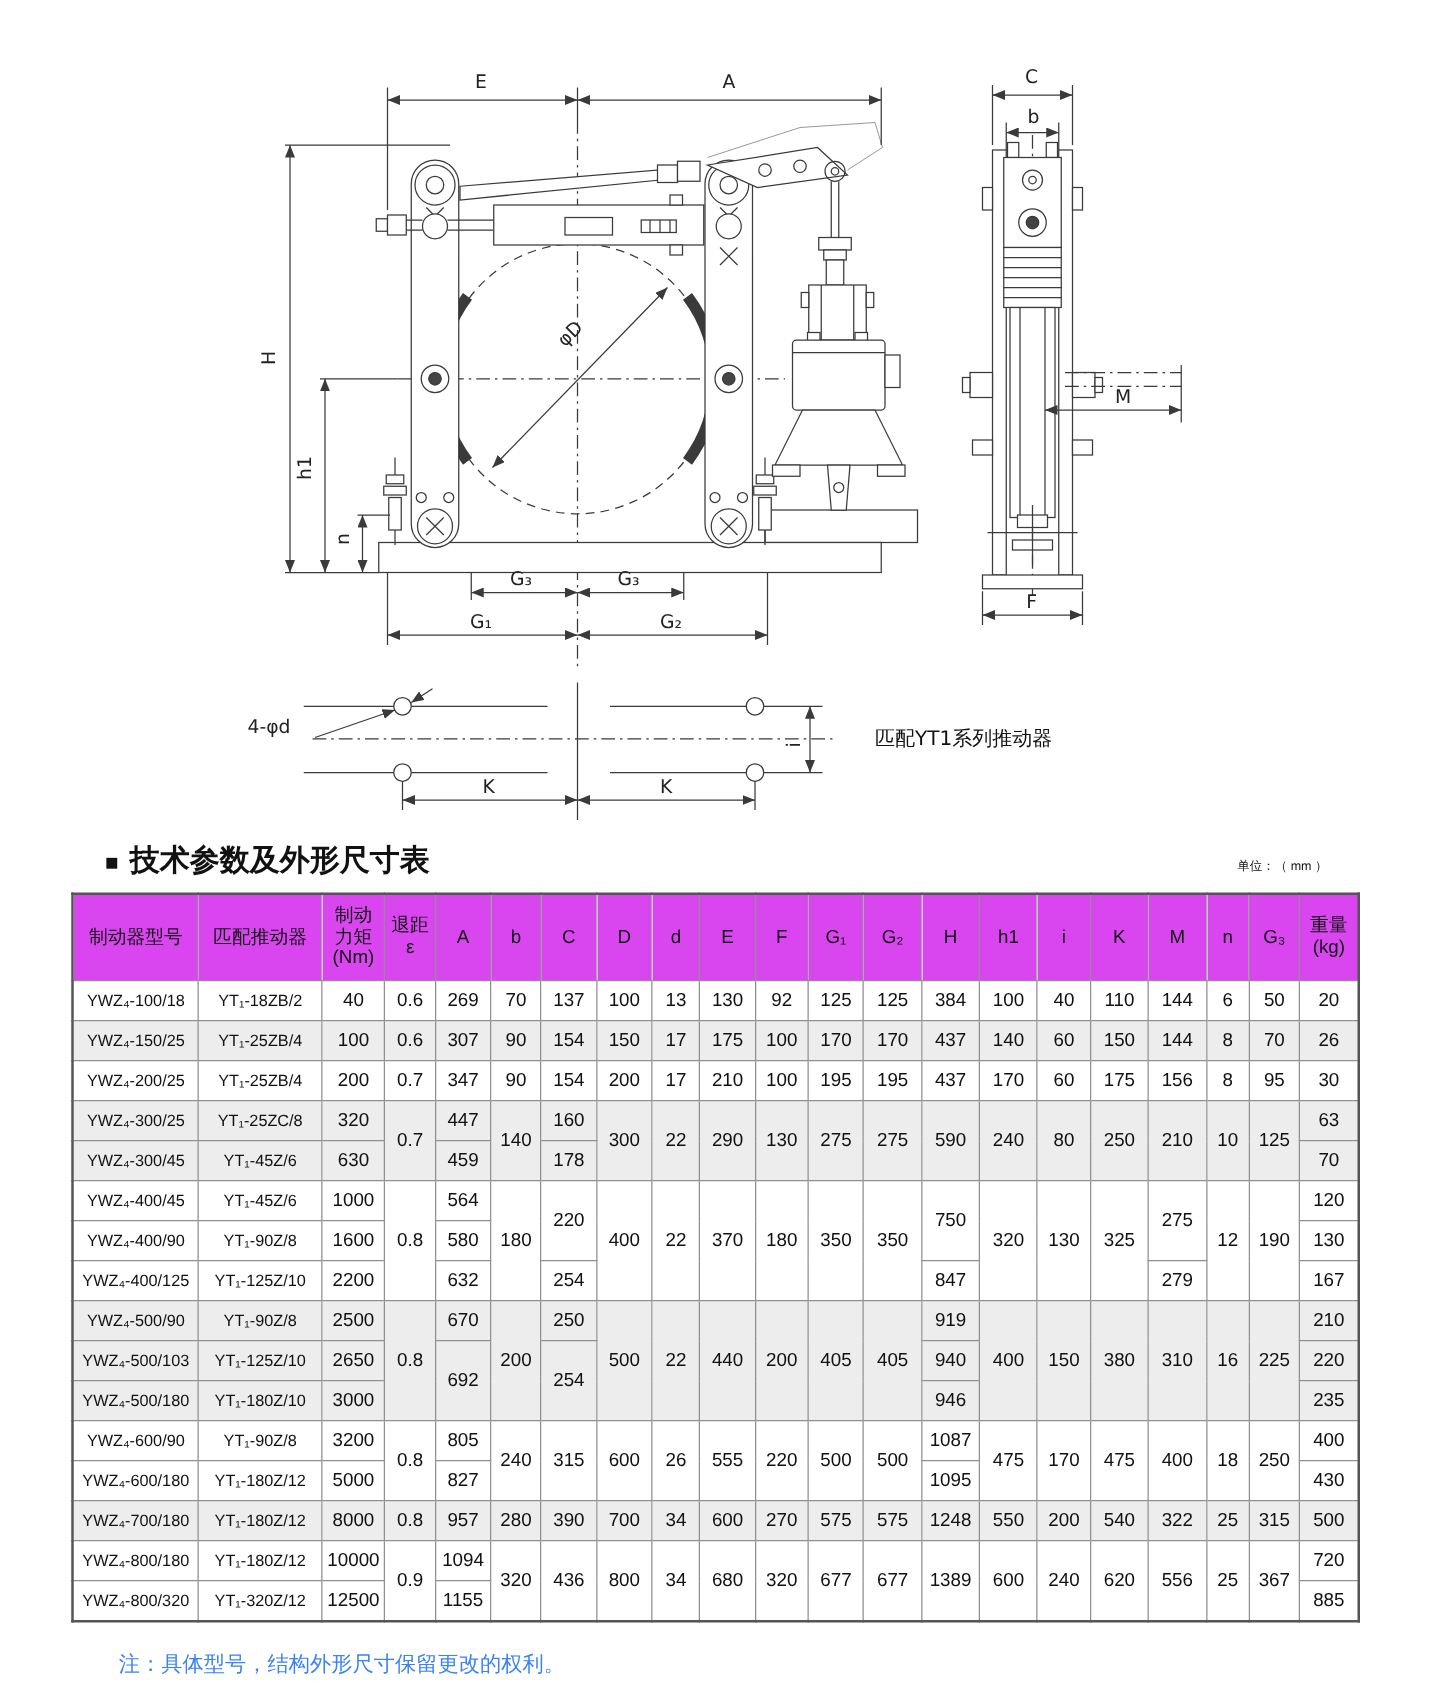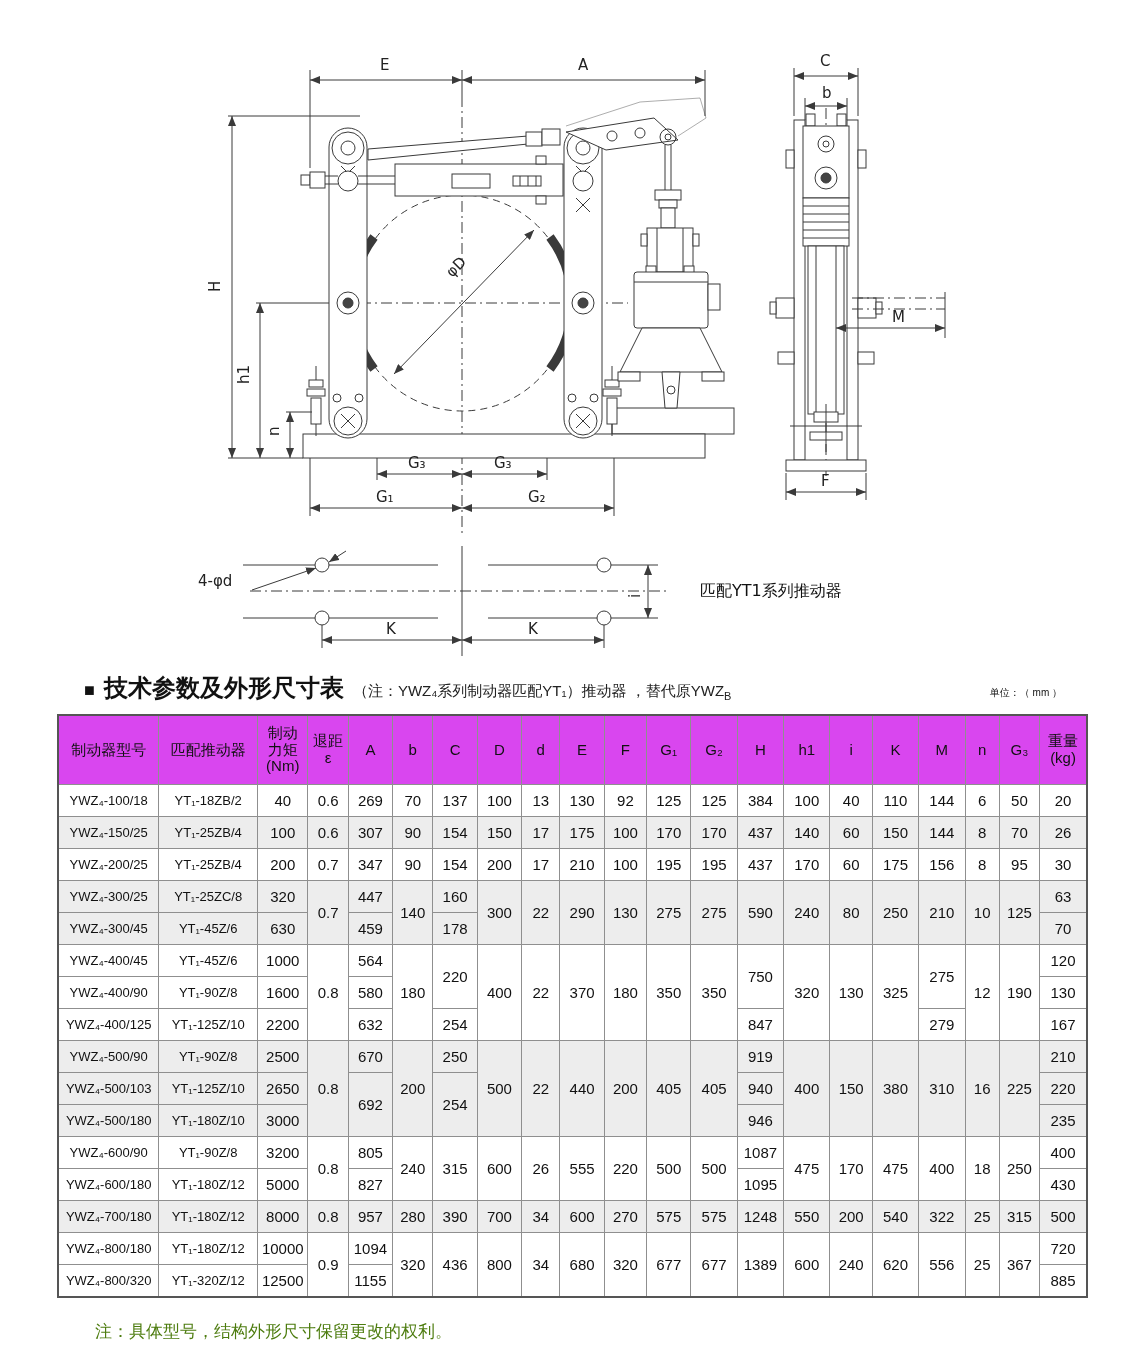--- a/index.html
+++ b/index.html
@@ -20,21 +20,21 @@
   .sec-note{font-size:15px;color:#222}
   .sec-note sub{font-size:11px}
   .sec-unit{margin-left:auto;font-size:10px}
   
   table.spec{position:absolute;left:57px;top:714px;width:1031px;border-collapse:collapse;table-layout:fixed;font-size:15px;border:2px solid #555}
   .spec th,.spec td{border:1px solid #8f8f8f;text-align:center;vertical-align:middle;padding:0;height:31px;background:#fff;overflow:hidden}
   .spec th{background:#d946ef;font-weight:normal;white-space:pre-line;line-height:1.12;height:68px;font-size:15px}
   .spec tr.shade td{background:#ededed}
   .spec td:first-child,.spec td:nth-child(2){font-size:13px}
   
-  .footnote{position:absolute;left:95px;top:1320px;font-size:17px;color:#4d7c0f}
+  .footnote{position:absolute;left:95px;top:1320px;font-size:17px;color:#3b82f6}
 </style>
 </head>
 <body>
 
 <svg class="drawing" width="1145" height="662" viewBox="0 0 1145 662">
   <defs>
     <marker id="ma" markerWidth="11" markerHeight="8" refX="10" refY="4" orient="auto-start-reverse">
       <path d="M0,0 L10,4 L0,8 z" fill="#3a3a3a"></path>
     </marker>
   </defs>
@@ -252,21 +252,20 @@
     <text x="528" y="626">K</text>
     <line x1="648" y1="557" x2="648" y2="610" marker-start="url(#ma)" marker-end="url(#ma)"></line>
     <text x="640" y="590" transform="rotate(-90 640 590)">i</text>
     <text class="cap" x="700" y="588">匹配YT1系列推动器</text>
   </g>
 </svg>
 
 <div class="section-head">
   <span class="sec-marker">■</span>
   <span class="sec-title">技术参数及外形尺寸表</span>
-  <span class="sec-note"><span>（注：YWZ₄系列制动器匹配YT₁）推动器 ，替代原YWZ</span><sub>B</sub></span>
   <span class="sec-unit">单位：（ mm ）</span>
 </div>
 
 <table class="spec">
   <colgroup>
     <col style="width:100px">
       <col style="width:98px">
       <col style="width:50px">
       <col style="width:40px">
     <col style="width:44px">

